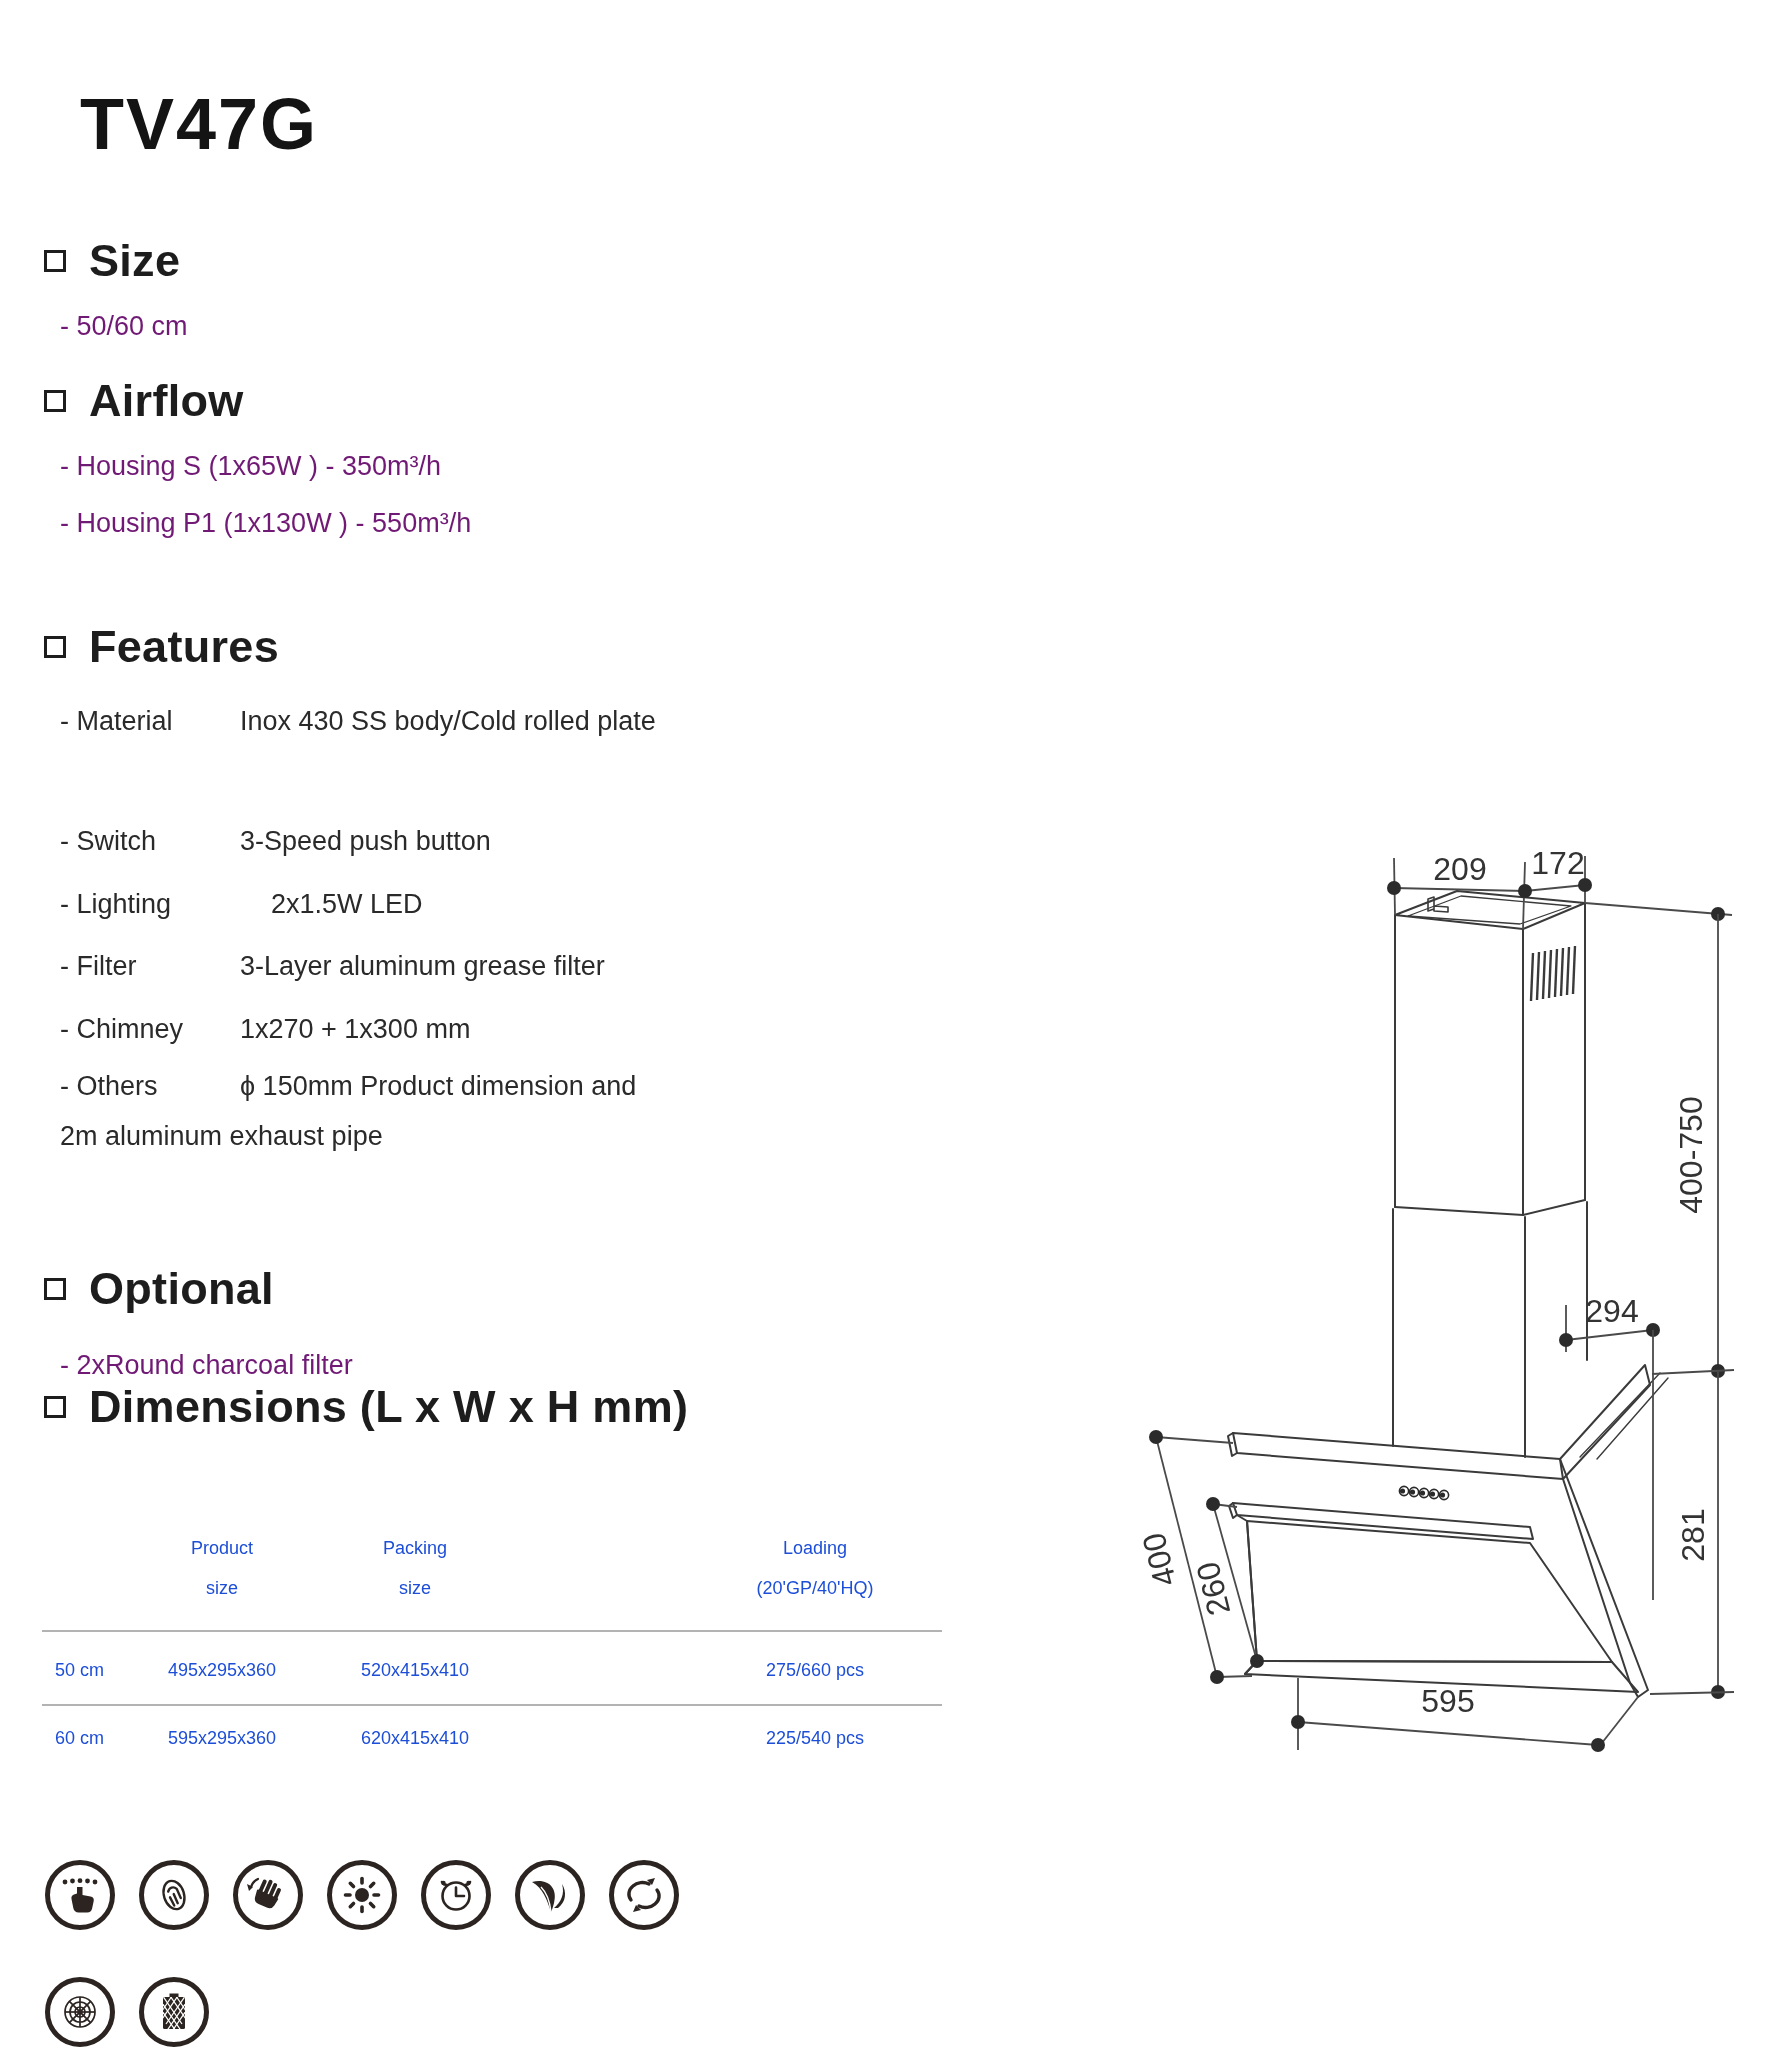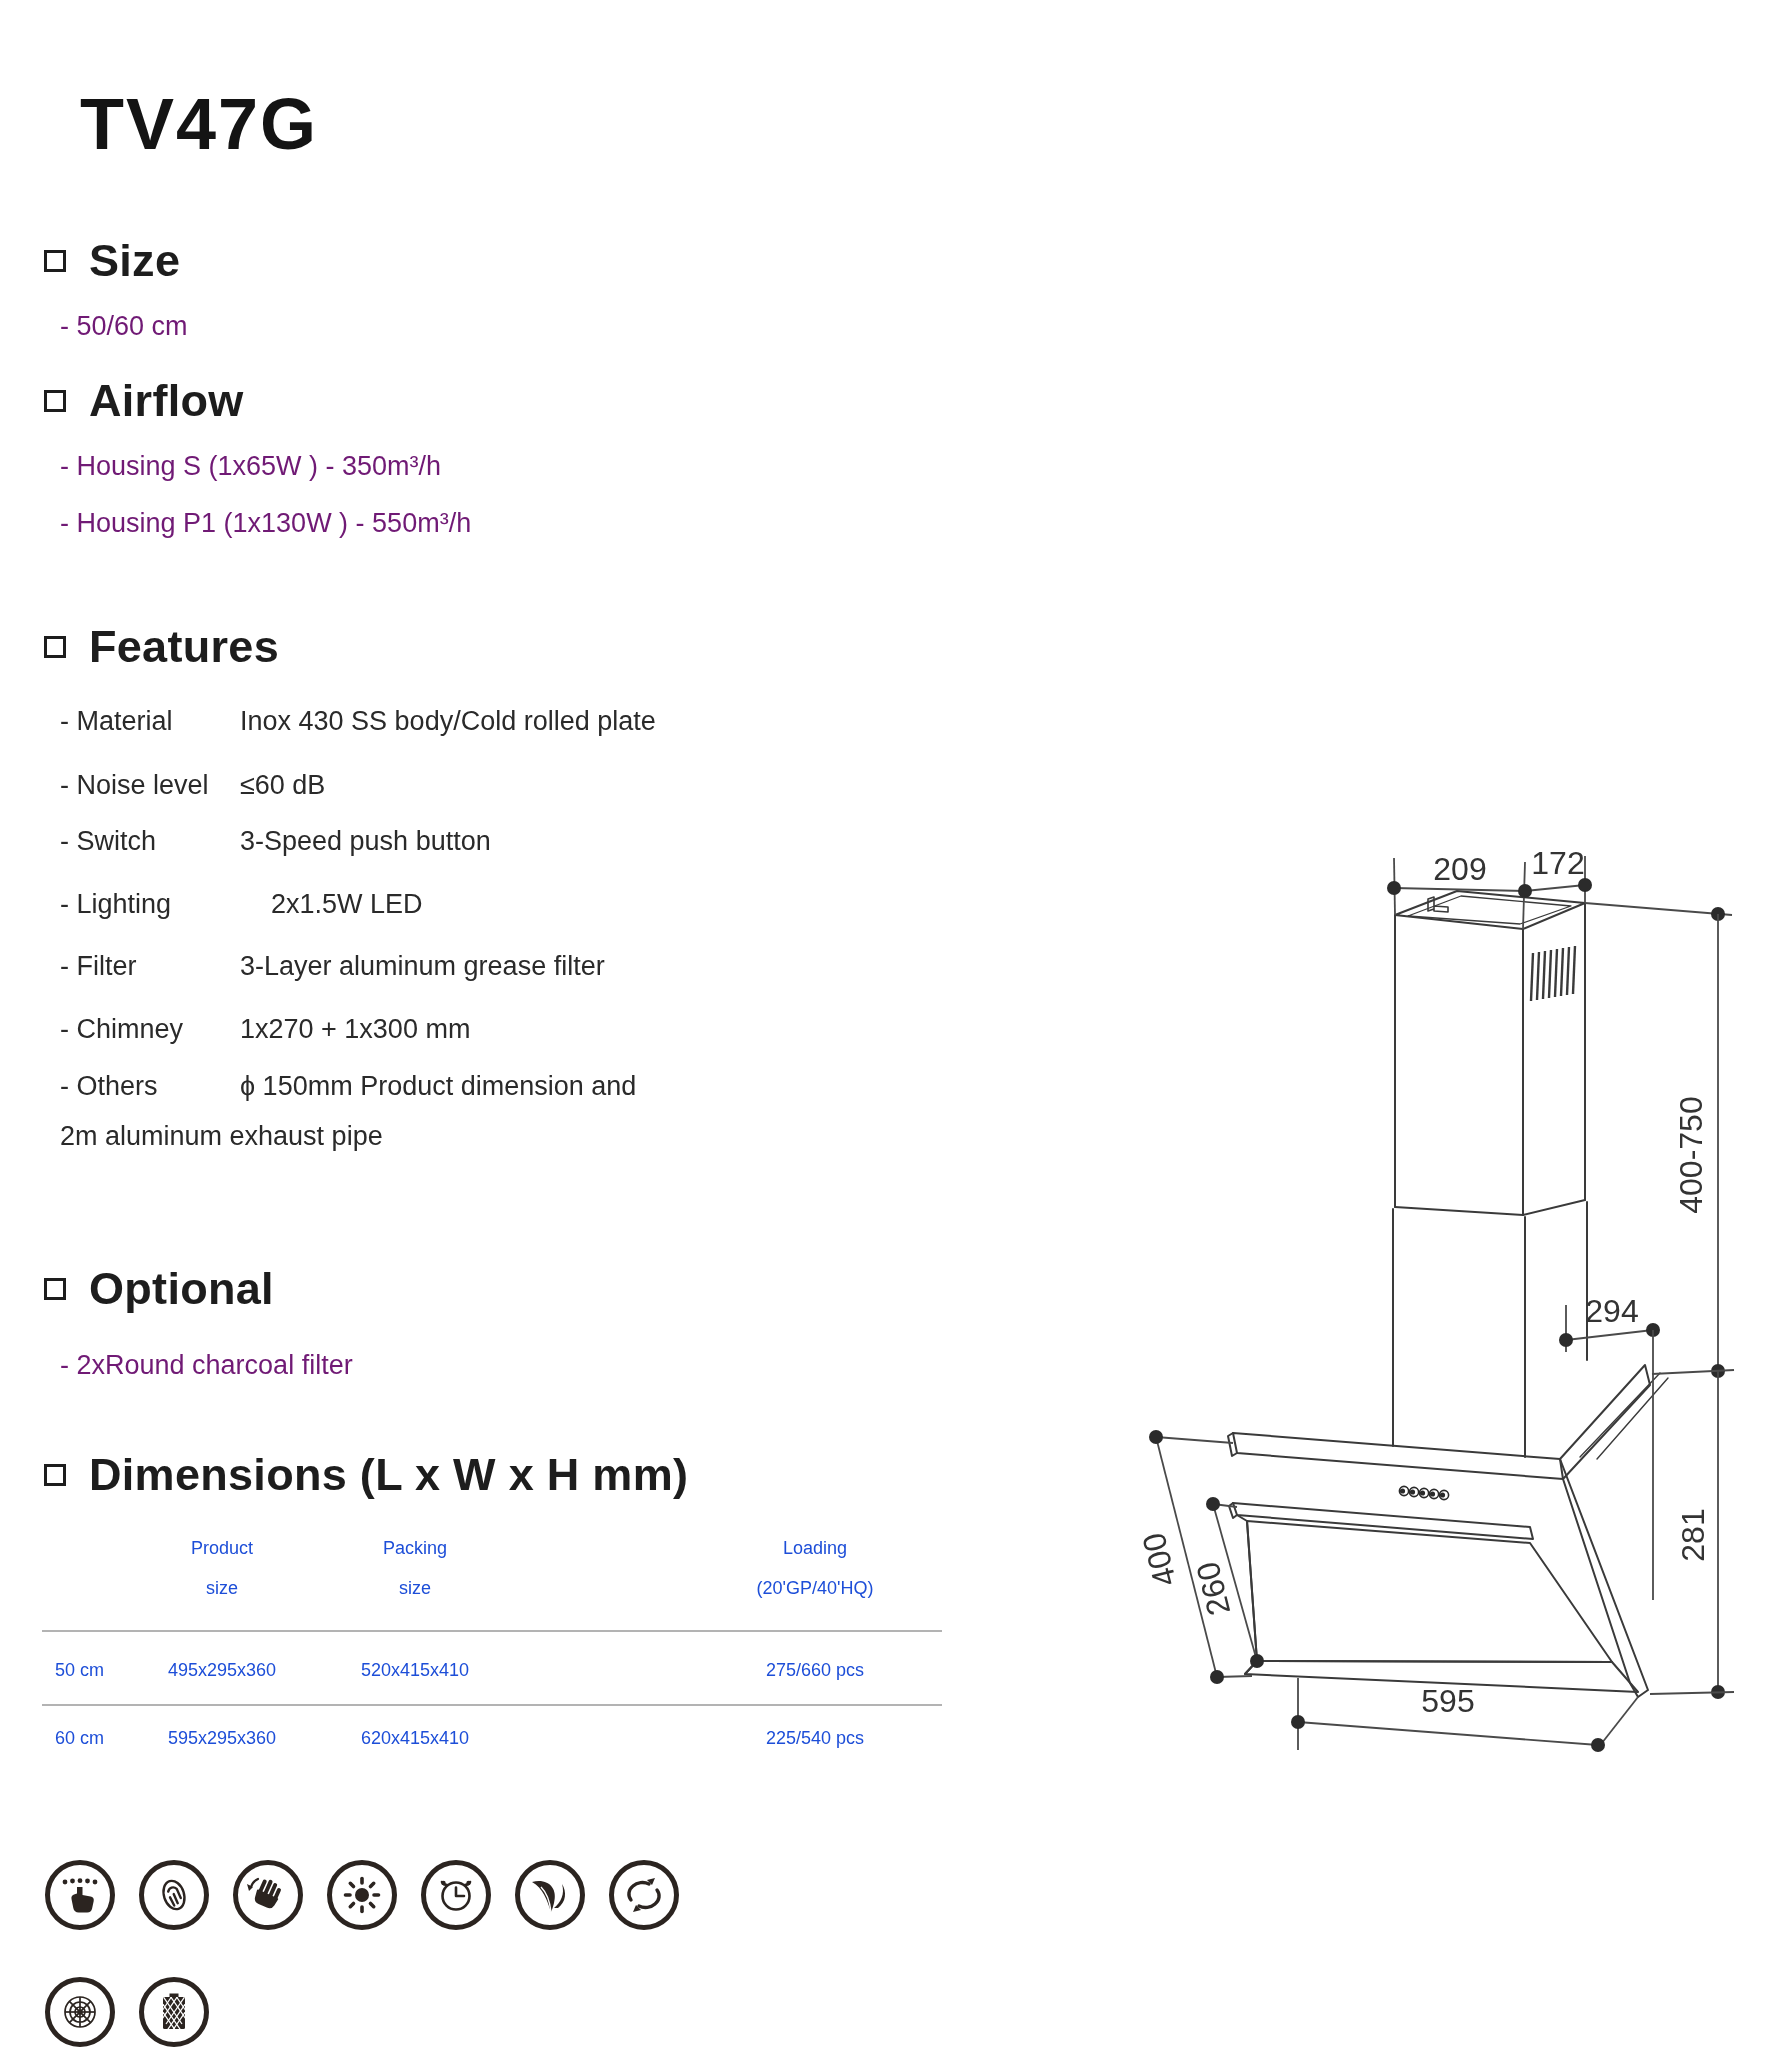--- a/index.html
+++ b/index.html
@@ -52,24 +52,20 @@
   <div class="abs body-item" style="top:508px;">- Housing P1 (1x130W ) - 550m³/h</div>
 
   <div class="abs sec" style="top:624px;">
     <span class="marker"></span>
     <h2>Features</h2>
   </div>
   <div class="abs frow" style="top:706px;">
     <span class="flabel">- Material</span>
     <span class="fvalue">Inox 430 SS body/Cold rolled plate</span>
   </div>
-  <div class="abs frow" style="top:770px;">
-    <span class="flabel">- Noise level</span>
-    <span class="fvalue">≤60 dB</span>
-  </div>
   <div class="abs frow" style="top:826px;">
     <span class="flabel">- Switch</span>
     <span class="fvalue">3-Speed push button</span>
   </div>
   <div class="abs frow" style="top:889px;gap:31px;">
     <span class="flabel">- Lighting</span>
     <span class="fvalue">2x1.5W LED</span>
   </div>
   <div class="abs frow" style="top:951px;">
     <span class="flabel">- Filter</span>
@@ -87,21 +83,21 @@
     <span class="flabel"></span>
     <span class="fvalue">2m aluminum exhaust pipe</span>
   </div>
 
   <div class="abs sec" style="top:1266px;text-align:center;">
     <span class="marker"></span>
     <h2>Optional</h2>
   </div>
   <div class="abs body-item" style="top:1350px;">- 2xRound charcoal filter</div>
 
-  <div class="abs sec" style="top:1452px;">
+  <div class="abs sec" style="top:1384px;">
     <span class="marker"></span>
     <h2>Dimensions (L x W x H mm)</h2>
   </div>
 
   <div id="dim-table" class="abs">
     <div class="cell hcenter" style="left:180px;top:0px;">Product</div>
     <div class="cell hcenter" style="left:180px;top:40px;">size</div>
     <div class="cell hcenter" style="left:373px;top:0px;">Packing</div>
     <div class="cell hcenter" style="left:373px;top:40px;">size</div>
     <div class="cell hcenter" style="left:773px;top:0px;">Loading</div>

